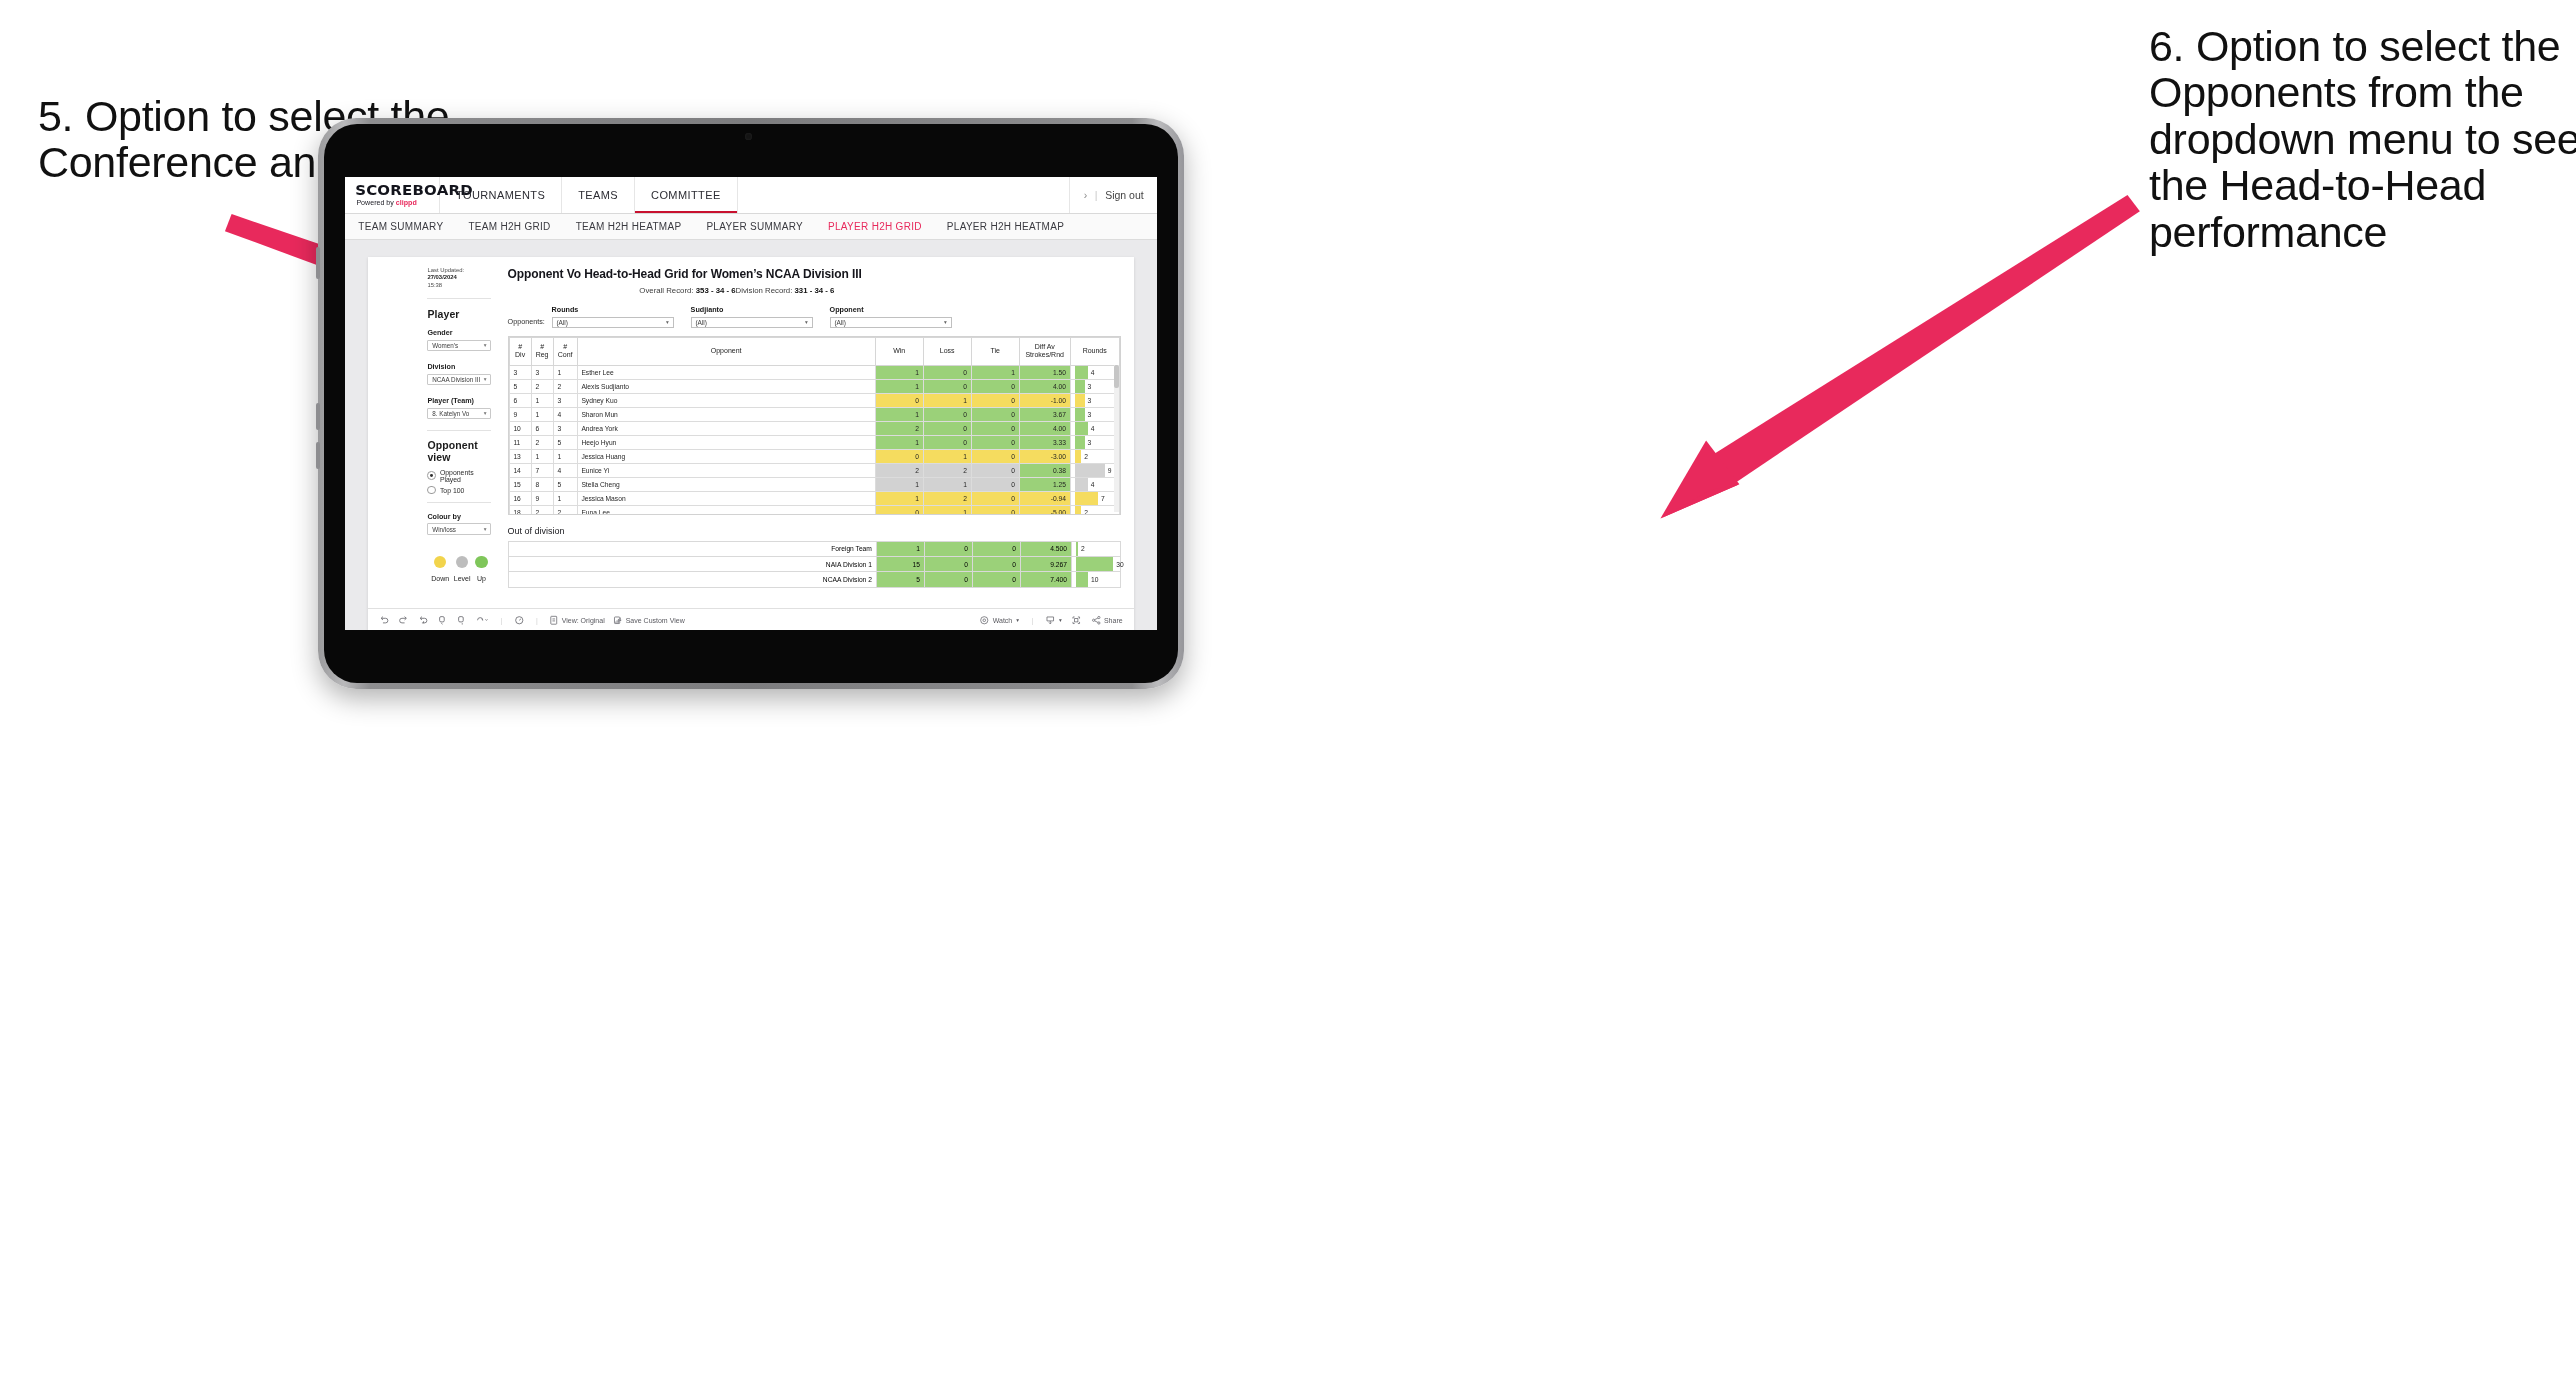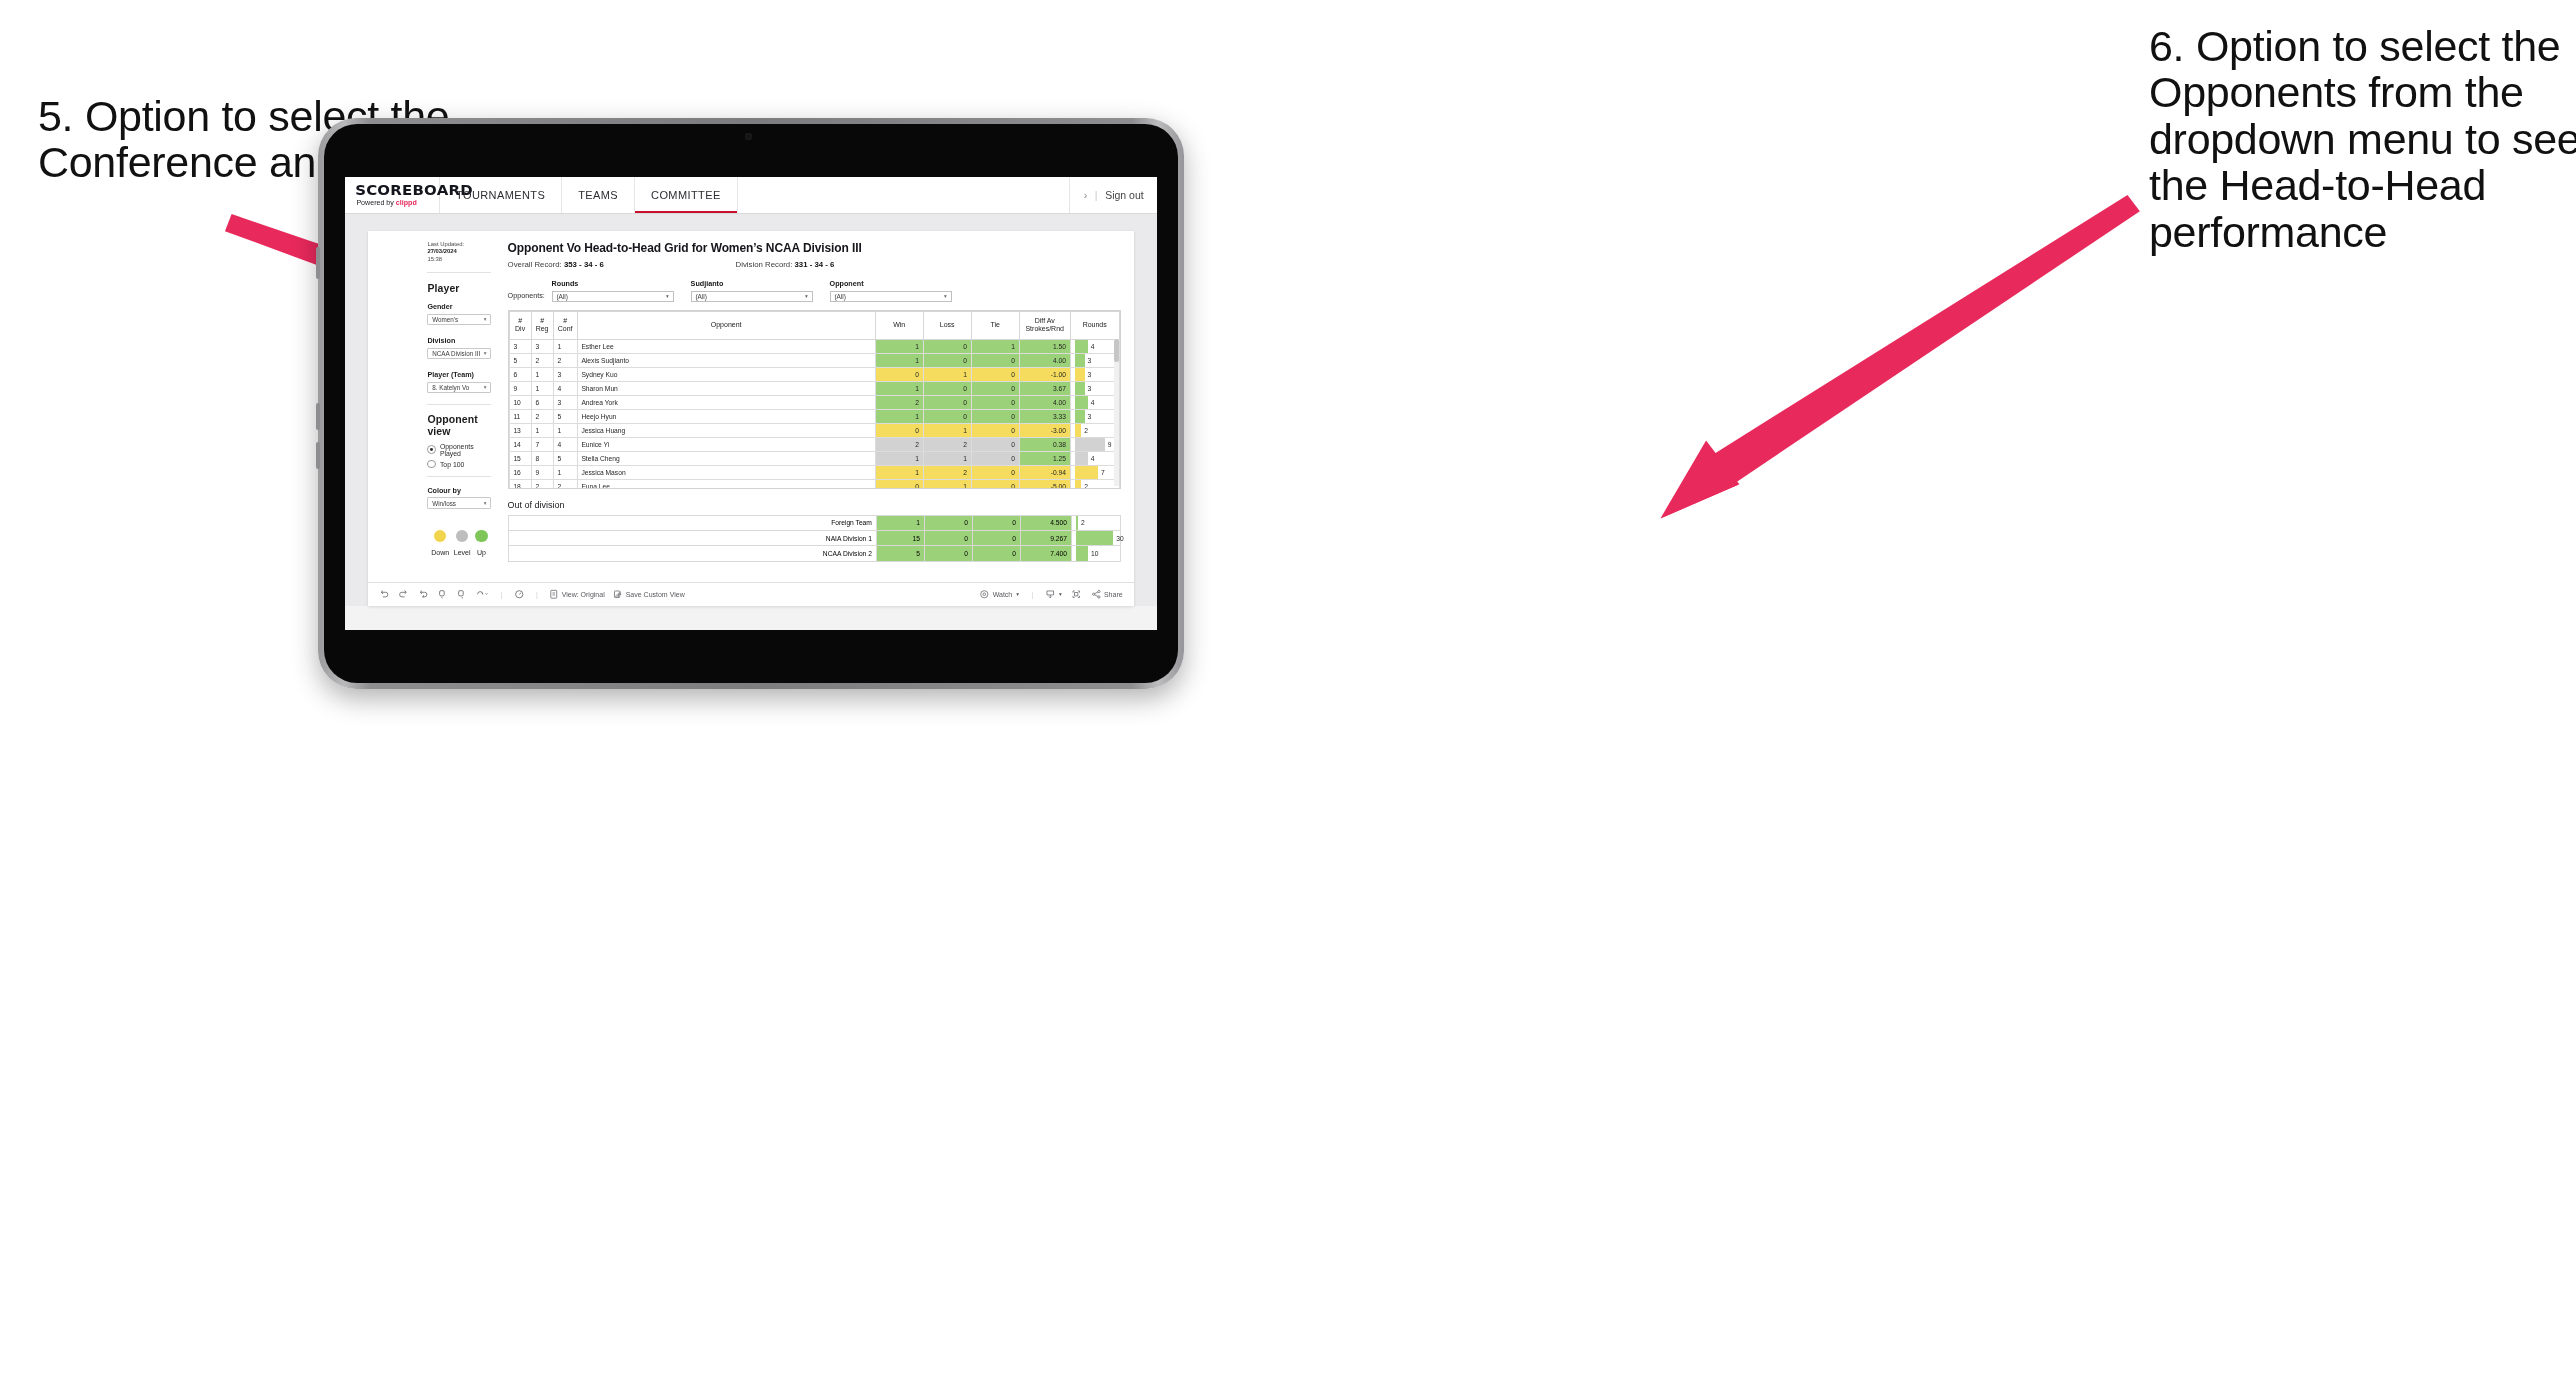--- a/index.html
+++ b/index.html
@@ -125,21 +125,21 @@
   .radio-lbl{font-size:6.9px;color:#2b2b2b;}
   .legend{display:flex;justify-content:space-between;padding:0 3.8px;margin-top:21px;}
   .legend-col{display:flex;flex-direction:column;align-items:center;gap:6.7px;}
   .dot{width:12.4px;height:12.4px;border-radius:50%;}
   .legend-lbl{font-size:7px;color:#1d1d1d;font-weight:400;}
 
   
   .main{flex:1;min-width:0;padding:9.5px 13.3px 0 7.6px;box-sizing:border-box;display:flex;flex-direction:column;}
   .viz-title{font-size:12px;font-weight:700;color:#15151b;letter-spacing:-0.1px;margin-bottom:5.7px;}
   .records{display:flex;font-size:7.8px;color:#3b3b3b;margin-bottom:9.5px;}
-  .records .rec1{width:228px;}
+  .records .rec1{width:228px;text-align:right;}
   .records b{color:#111;font-weight:700;}
 
   .filters{display:flex;align-items:flex-end;gap:0;margin-bottom:7.6px;}
   .filters-lead{font-size:7.2px;color:#2e2e2e;padding-bottom:1.9px;width:44px;flex:0 0 44px;}
   .filter{width:122px;margin-right:17px;}
   .filter-label{font-size:7.2px;font-weight:700;color:#171717;margin-bottom:2.9px;}
   .filter-sel{
     height:11.4px;border:1px solid #c0c0c0;background:#fff;
     display:flex;align-items:center;justify-content:space-between;
     padding:0 2.9px 0 3.8px;font-size:6.5px;color:#3a3a3a;cursor:pointer;box-sizing:border-box;
@@ -226,20 +226,28 @@
           <span>COMMITTEE</span>
         </div>
       <div class="topbar-spacer"></div>
       <div class="topbar-right">
         <span class="chev">›</span>
         <span class="divider-v">|</span>
         <span>Sign out</span>
       </div>
     </div>
 
+    <div class="subbar">
+      <div class="subitem">TEAM SUMMARY</div>
+      <div class="subitem">TEAM H2H GRID</div>
+      <div class="subitem">TEAM H2H HEATMAP</div>
+      <div class="subitem">PLAYER SUMMARY</div>
+      <div class="subitem active">PLAYER H2H GRID</div>
+      <div class="subitem">PLAYER H2H HEATMAP</div>
+    </div>
 
     <div class="workspace">
       <div class="viz-card">
         <div class="viz-body">
 
           <div class="sidebar">
             <div class="lastupd">
               <span>Last Updated: </span><b>27/03/2024</b><br>
               <span>15:38</span>
             </div>

